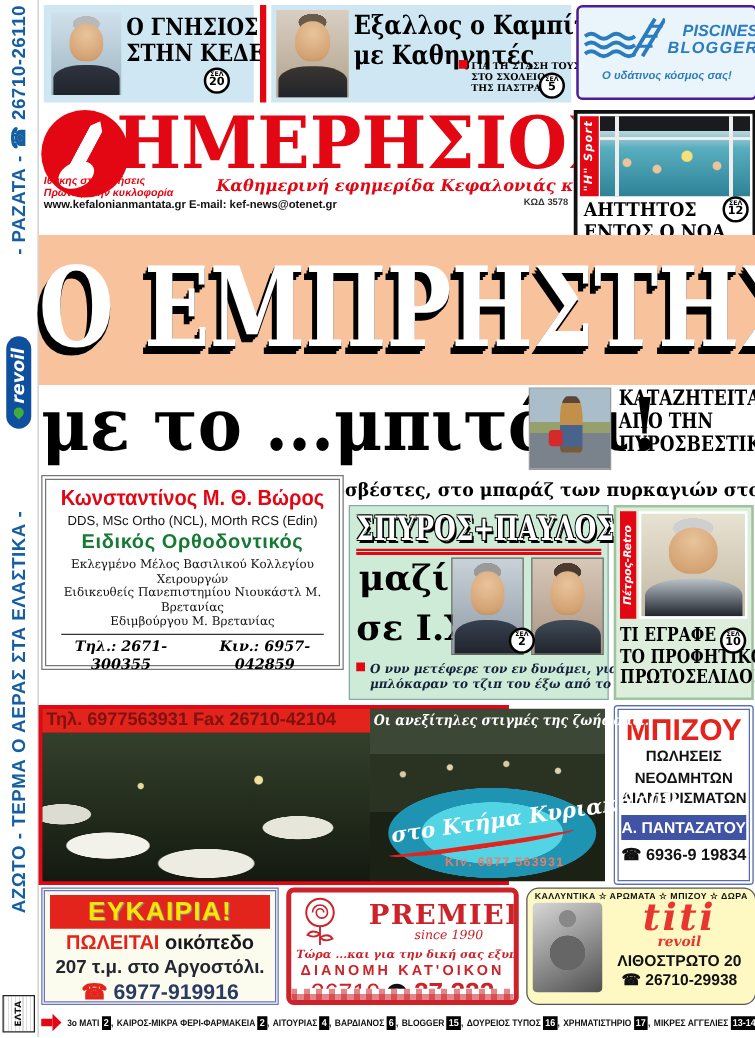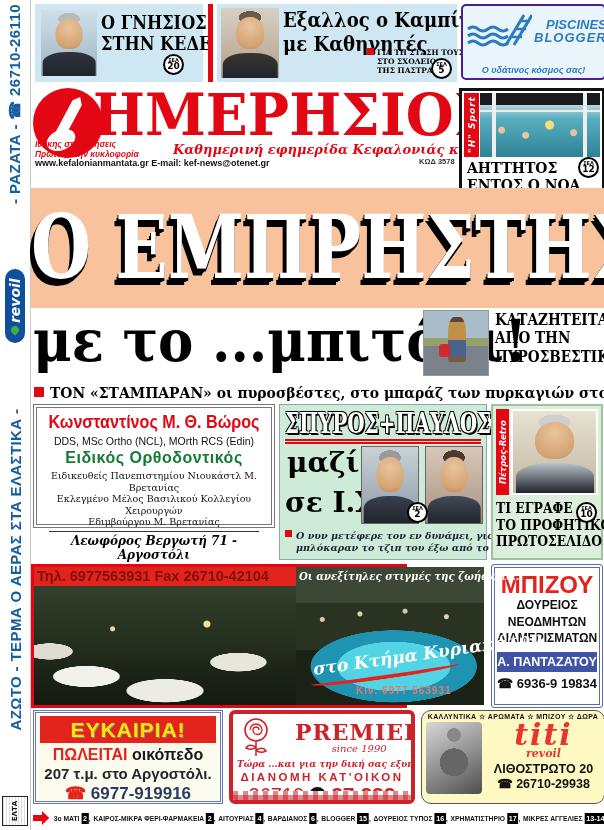--- a/index.html
+++ b/index.html
@@ -58,21 +58,21 @@
     width:21px;height:21px;border:2px solid #000;border-radius:50%;background:#fff;line-height:1;flex:none}
   .pbadge i{font-style:normal;font-size:5px;font-weight:bold;letter-spacing:0}
   .pbadge b{font-size:9px;margin-top:-1px}
 
   .piscines{position:absolute;left:430px;top:4px;width:145px;height:76px;background:#eaf5fb;
     border:2px solid #4c1d95;border-radius:5px;padding:3px}
   .pi-row{display:flex;align-items:center;gap:2px}
   .pi-logo{flex:none}
   .pi-brand{color:#2b7bbf;font:bold italic 13px "Liberation Sans",sans-serif;line-height:1;text-align:right;flex:1}
   .pi-brand .b2{letter-spacing:1px}
-  .pi-slogan{color:#2b7bbf;font:italic bold 9px "Liberation Sans",sans-serif;margin-top:12px;text-align:center;white-space:nowrap}
+  .pi-slogan{color:#2b7bbf;font:italic bold 9px "Liberation Sans",sans-serif;margin-top:2px;text-align:center;white-space:nowrap}
 
   
   .masthead{position:absolute;left:0;top:86px;width:428px;height:82px}
   .mh-logo{position:absolute;left:2px;top:2px;width:70px;height:70px;border-radius:50%;background:#e30613;overflow:hidden}
   .mh-logo::before{content:"";position:absolute;left:30px;top:6px;width:11px;height:50px;
     background:#fff;transform:rotate(28deg);clip-path:polygon(50% 0,100% 14%,100% 100%,0 100%,0 14%)}
   .mh-logo::after{content:"";position:absolute;left:13px;top:42px;width:30px;height:20px;border-radius:50%;
     background:#fff;transform:rotate(-24deg)}
   .mh-title{position:absolute;left:62px;top:-6px;width:366px;text-align:center;color:#e30613;
     font-family:"DejaVu Serif",serif;font-weight:bold;font-size:55px;white-space:nowrap;
@@ -120,21 +120,21 @@
     border-radius:35% 35% 10% 10%;
     background:linear-gradient(180deg,#5d4435 0 12%,#c29049 12% 52%,#49648c 52% 90%,#7a5a38 90%)}
   .canisterphoto::after{content:"";position:absolute;left:23%;top:52%;width:17%;height:20%;border-radius:3px;background:#d42a2a}
   .sidetext{position:absolute;left:464px;top:2px;font-family:"DejaVu Serif",serif;font-weight:bold;font-size:17px;
     line-height:1.08;transform:scaleX(.8);transform-origin:left top;white-space:nowrap}
   .deckrow{position:absolute;left:3px;top:382px;width:570px;height:20px;display:flex;align-items:center;gap:6px}
   .deck-text{font-family:"DejaVu Serif",serif;font-weight:bold;font-size:14.5px;white-space:nowrap;
     transform:scaleX(.96);transform-origin:left center}
 
   
-  .ortho{position:absolute;left:2px;top:404px;width:242px;height:124px;border:1px solid #777;padding:2px;background:#fff}
+  .ortho{position:absolute;left:2px;top:380px;width:242px;height:156px;border:1px solid #777;padding:2px;background:#fff}
   .ortho-inner{border:1px solid #777;width:100%;height:100%;text-align:center;padding:4px 2px 2px}
   .ortho-name{color:#e30613;font:bold 17.5px "Liberation Sans",sans-serif;white-space:nowrap;transform:scaleX(.92);transform-origin:center}
   .ortho-creds{font:10.5px "Liberation Sans",sans-serif;margin-top:2px;color:#111}
   .ortho-spec{color:#157a33;font:bold 16px "Liberation Sans",sans-serif;letter-spacing:.5px;margin-top:2px}
   .ortho-small{font-family:"DejaVu Serif",serif;font-size:9.5px;line-height:1.22;margin-top:3px;color:#111}
   .ortho-rule{border-top:1px solid #333;margin:3px 10px 2px}
   .ortho-addr{font:italic bold 12px "DejaVu Serif",serif}
   .ortho-phones{font:italic bold 11.5px "DejaVu Serif",serif;display:flex;justify-content:space-around;margin-top:1px}
 
   .spyros{position:absolute;left:248px;top:404px;width:208px;height:156px;background:#cdebd6;border:1px solid #8aa;padding:3px 5px}
@@ -368,26 +368,25 @@
       <span class="deck-text">ΤΟΝ «ΣΤΑΜΠΑΡΑΝ» οι πυροσβέστες, στο μπαράζ των πυρκαγιών στον Αγκώνα</span>
 
     </div>
 
     <div class="ortho">
       <div class="ortho-inner">
         <div class="ortho-name">Κωνσταντίνος Μ. Θ. Βώρος</div>
         <div class="ortho-creds">DDS, MSc Ortho (NCL), MOrth RCS (Edin)</div>
         <div class="ortho-spec">Ειδικός Ορθοδοντικός</div>
         <div class="ortho-small">
+          <div>Εκλεγμένο Μέλος Βασιλικού Κολλεγίου Χειρουργών</div>
           <div>Ειδικευθείς Πανεπιστημίου Νιουκάστλ Μ. Βρετανίας</div>
-          <div>Εκλεγμένο Μέλος Βασιλικού Κολλεγίου Χειρουργών</div>
           <div>Εδιμβούργου Μ. Βρετανίας</div>
         </div>
         <div class="ortho-rule"></div>
-        <div class="ortho-addr">Λεωφόρος Βεργωτή 71 - Αργοστόλι</div>
         <div class="ortho-phones">
           <span>Τηλ.: 2671-300355</span>
           <span>Κιν.: 6957-042859</span>
         </div>
       </div>
     </div>
 
     <div class="spyros">
       <div class="sp2-title">ΣΠΥΡΟΣ+ΠΑΥΛΟΣ</div>
       <div class="sp2-underline"></div>
@@ -435,21 +434,21 @@
         <div class="pool photo"></div>
         <div class="kyr-tagline">Οι ανεξίτηλες στιγμές της ζωής σας...</div>
         <div class="kyr-venue">στο Κτήμα Κυριακάτου</div>
         <div class="kyr-swoosh"></div>
         <div class="kyr-mobile">Κιν. 6977 563931</div>
       </div>
     </div>
 
     <div class="patra">
       <div class="patra-title">ΜΠΙΖΟΥ</div>
-      <div class="patra-line">ΔΟΥΡΕΙΟΣ</div>
+      <div class="patra-line">ΠΩΛΗΣΕΙΣ</div>
       <div class="patra-line">ΝΕΟΔΜΗΤΩΝ</div>
       <div class="patra-line">ΔΙΑΜΕΡΙΣΜΑΤΩΝ</div>
       <div class="patra-agent">Α. ΠΑΝΤΑΖΑΤΟΥ</div>
       <div class="patra-phone">☎ 6936-9 19834</div>
     </div>
 
     <div class="evk">
       <div class="evk-banner">ΕΥΚΑΙΡΙΑ!</div>
       <div class="evk-l1">
         <span class="evk-sale">ΠΩΛΕΙΤΑΙ</span><span class="evk-obj"> οικόπεδο</span>

